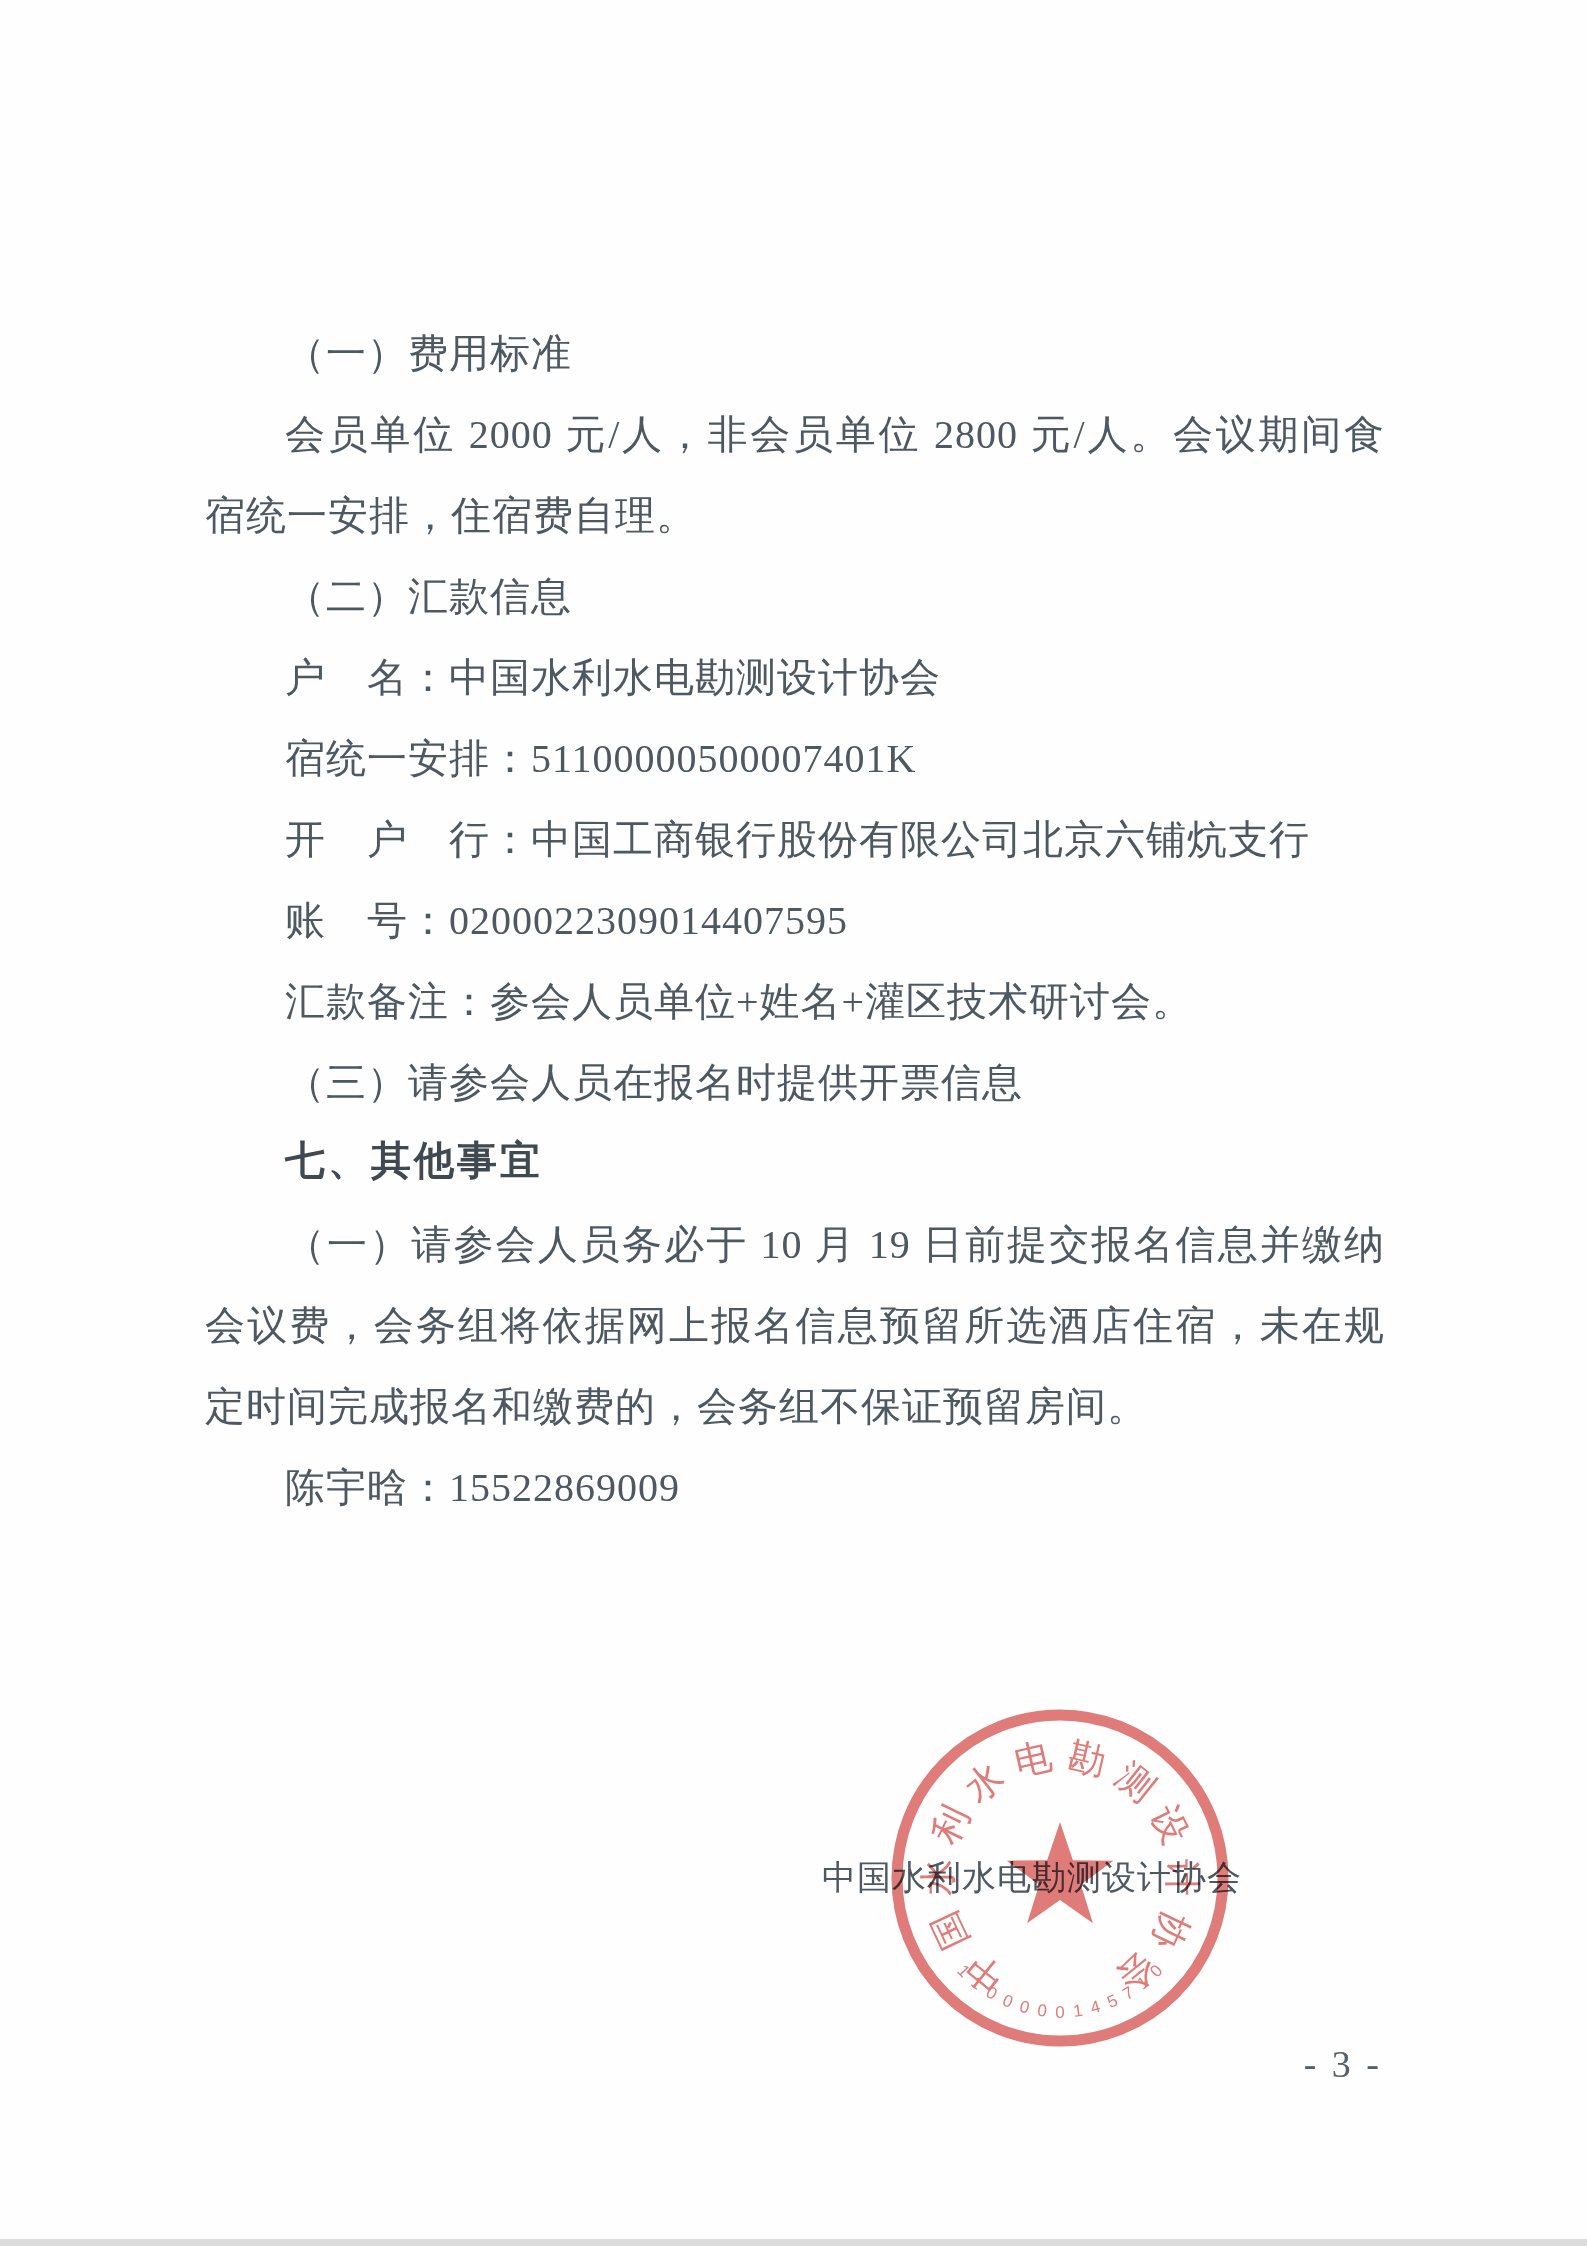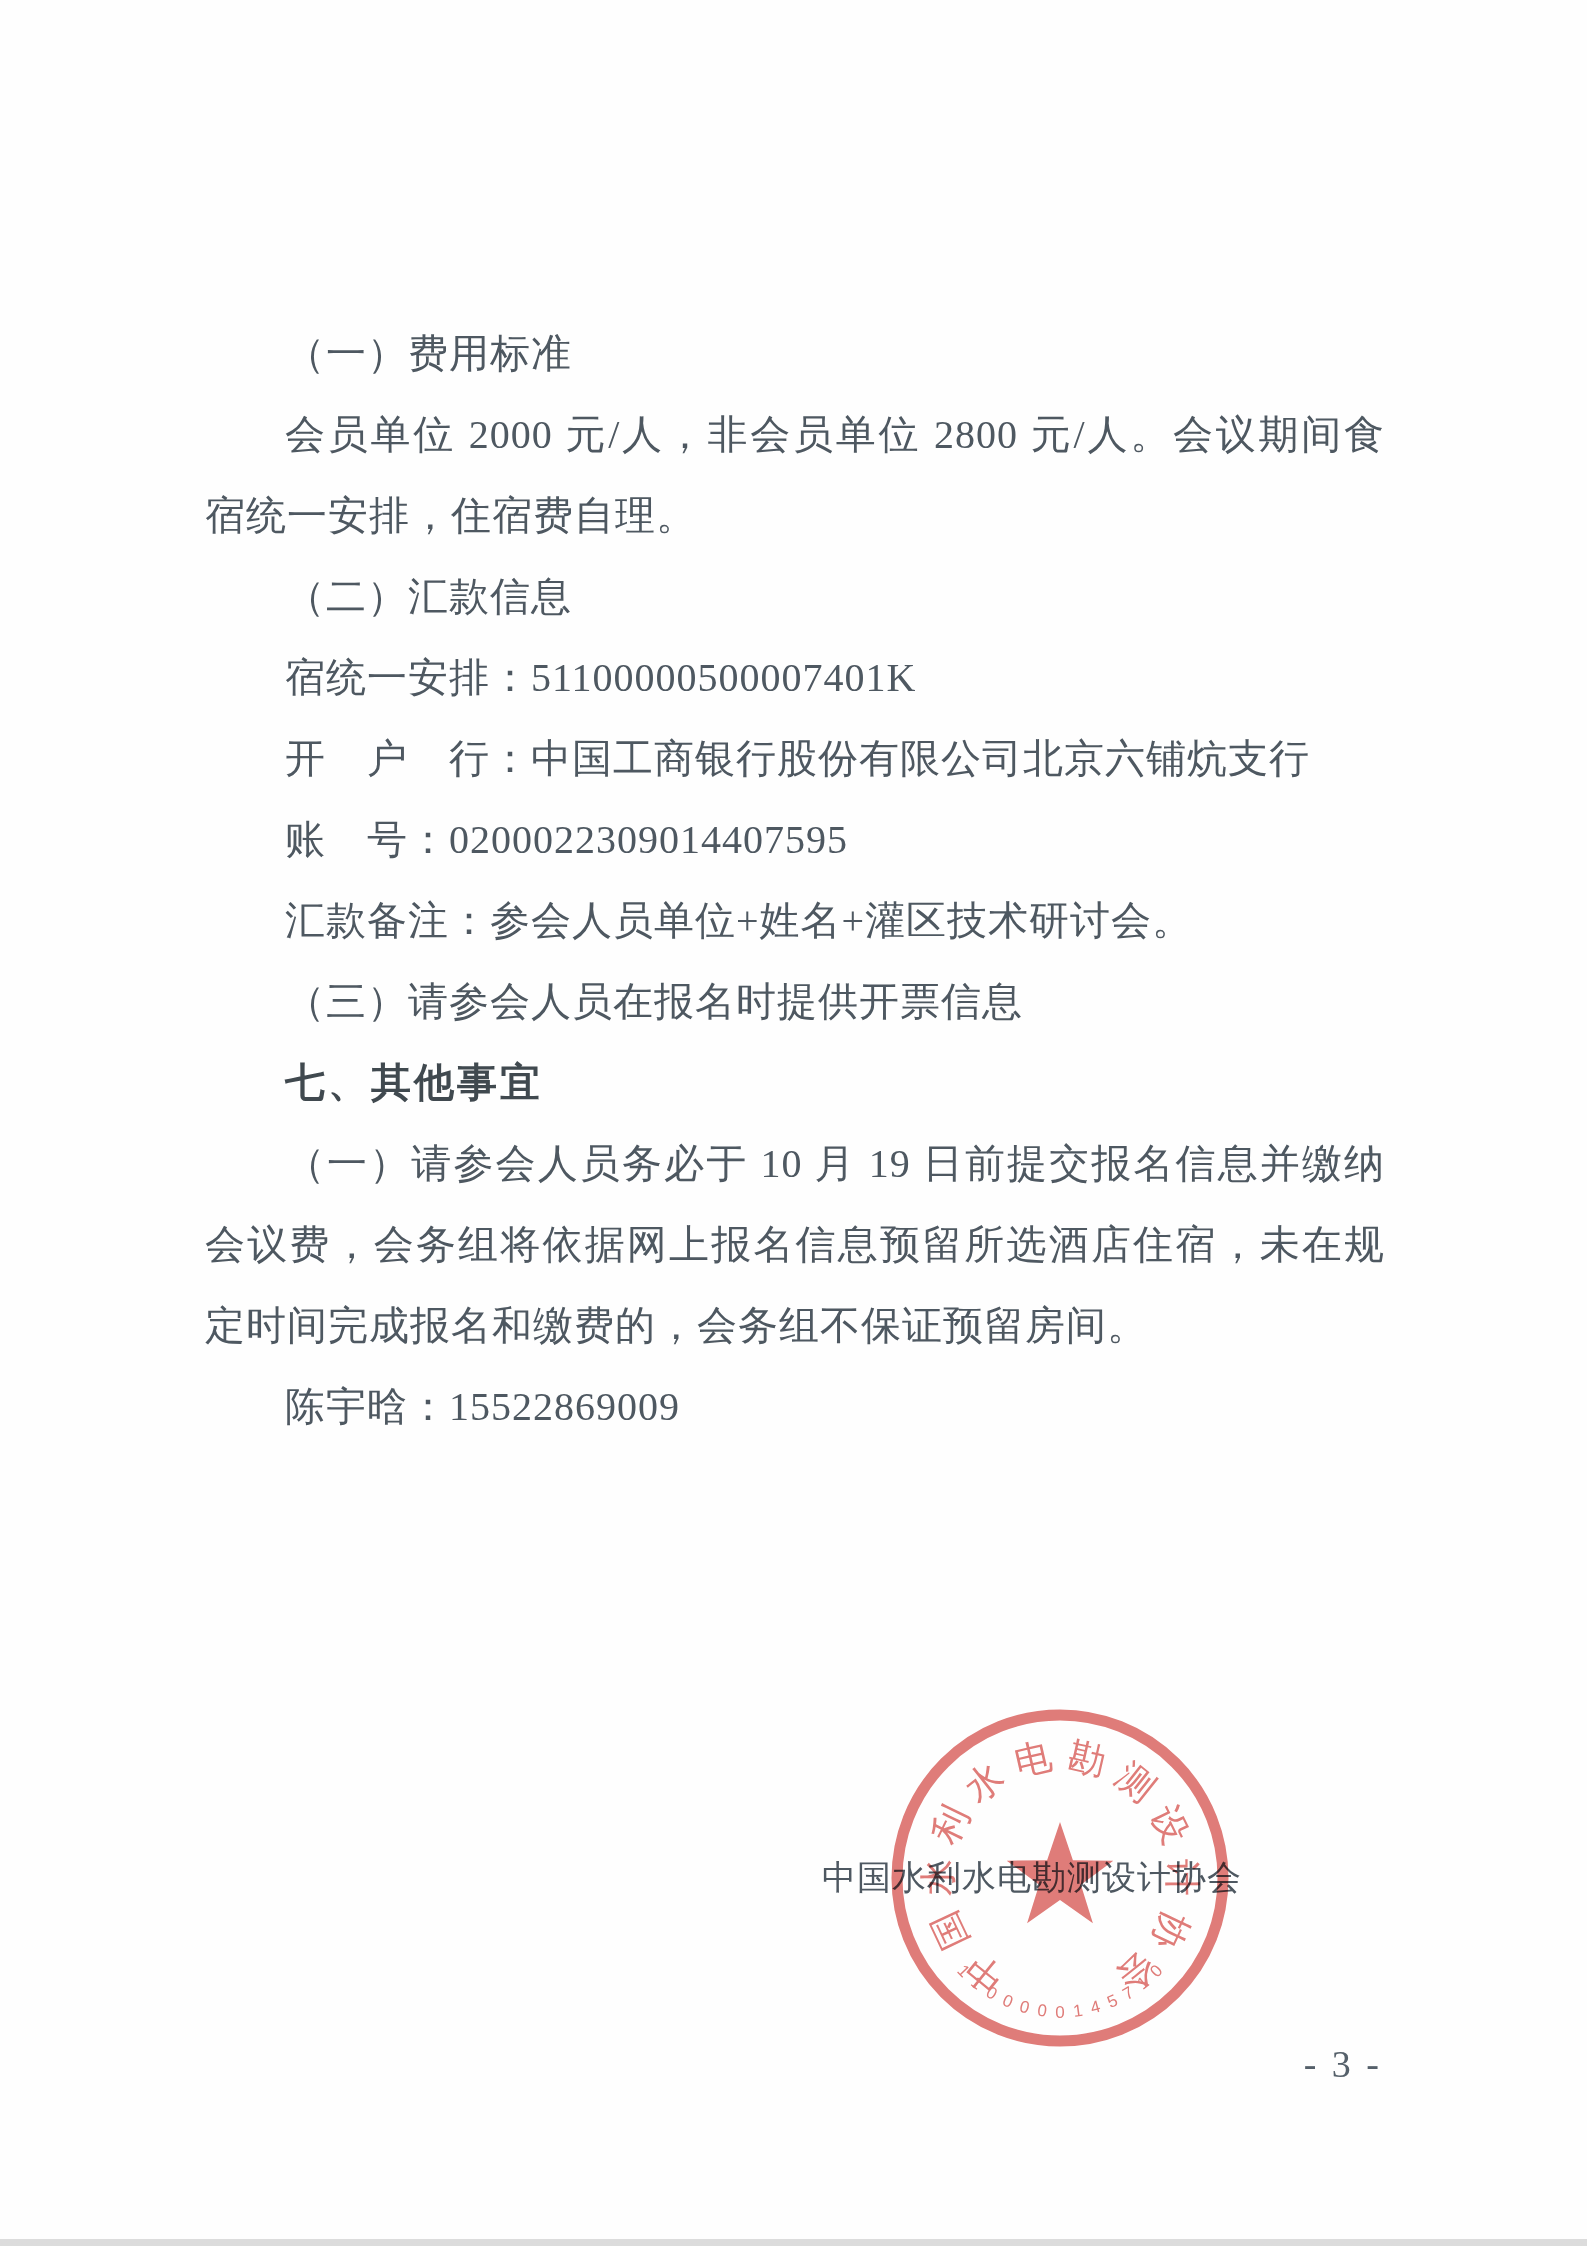--- a/index.html
+++ b/index.html
@@ -18,21 +18,21 @@
     letter-spacing:1px;
   }
   .line{white-space:nowrap;}
   .indent{text-indent:2em;}
   .fill{
     white-space:normal;
     text-align:justify;
     text-align-last:justify;
   }
   .heading{
-    font-family:Liberation Serif, serif;
+    font-family:Liberation Mono, monospace;
     font-weight:bold;
     color:#40494f;
     letter-spacing:3px;
   }
   .signature-block{
     position:absolute;
     left:770px;top:1837px;width:524px;
     font-size:34px;line-height:81px;
     text-align:center;
     letter-spacing:1px;
@@ -58,20 +58,21 @@
 </head>
 <body>
 
 <div class="page">
 
   <div class="body-text">
     <div class="line indent">（一）费用标准</div>
     <div class="line indent fill">会员单位 2000 元/人，非会员单位 2800 元/人。会议期间食</div>
     <div class="line">宿统一安排，住宿费自理。</div>
     <div class="line indent">（二）汇款信息</div>
+    <div class="line indent">户　名：中国水利水电勘测设计协会</div>
     <div class="line indent">宿统一安排：51100000500007401K</div>
     <div class="line indent">开　户　行：中国工商银行股份有限公司北京六铺炕支行</div>
     <div class="line indent">账　号：0200022309014407595</div>
     <div class="line indent">汇款备注：参会人员单位+姓名+灌区技术研讨会。</div>
     <div class="line indent">（三）请参会人员在报名时提供开票信息</div>
     <div class="line indent heading">七、其他事宜</div>
     <div class="line indent fill">（一）请参会人员务必于 10 月 19 日前提交报名信息并缴纳</div>
     <div class="line fill">会议费，会务组将依据网上报名信息预留所选酒店住宿，未在规</div>
     <div class="line">定时间完成报名和缴费的，会务组不保证预留房间。</div>
     <div class="line indent">陈宇晗：15522869009</div>

